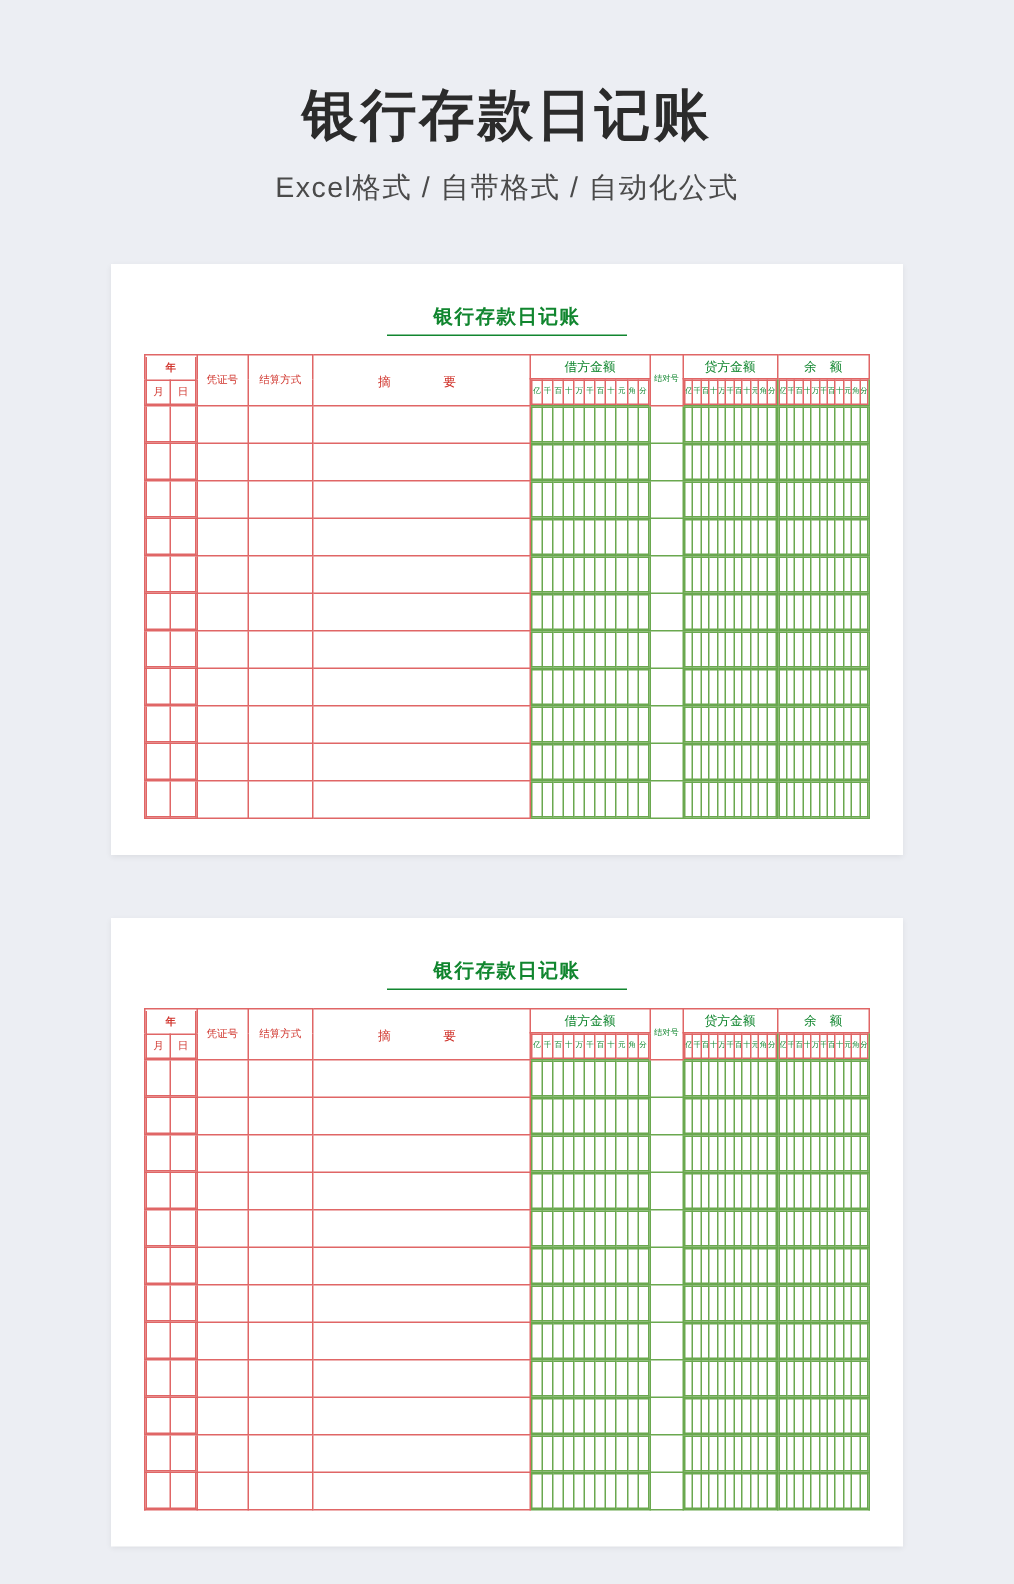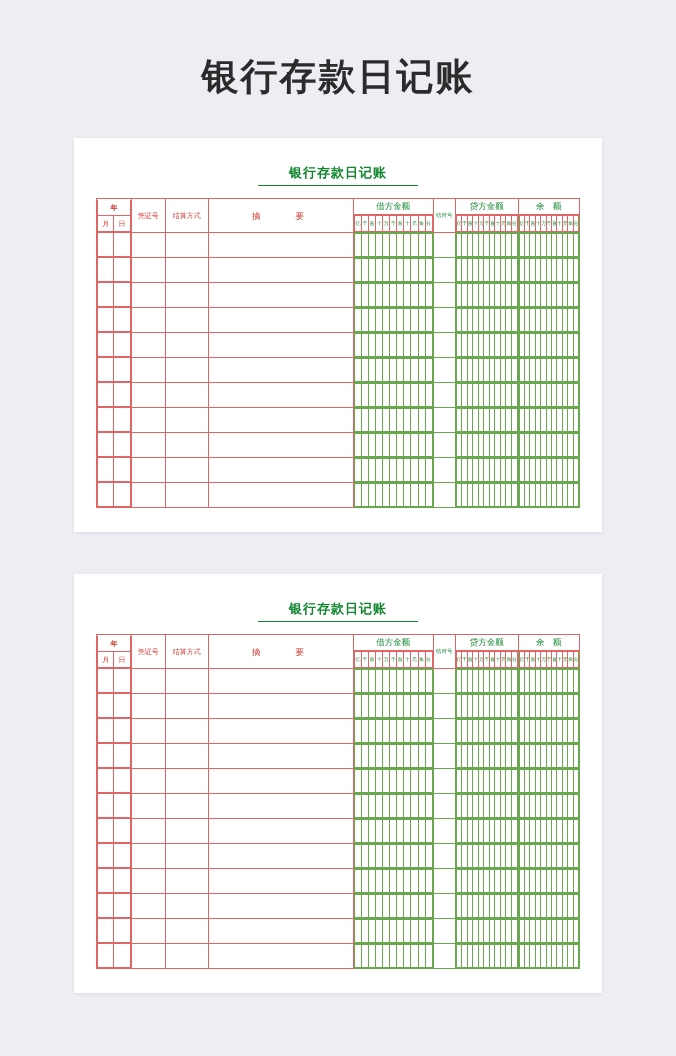--- a/index.html
+++ b/index.html
@@ -132,20 +132,21 @@
   .date-split td.left-half { border-right: 0.6px solid #e06666; }
   .abstract-hdr {
     letter-spacing: 6px;
   }
 </style>
 </head>
 <body>
 
 <div class="page-header">
   <h1 class="main-title">银行存款日记账</h1>
+  <p class="sub-title">Excel格式 / 自带格式 / 自动化公式</p>
 </div>
 
 <div class="sheet first">
   <div class="sheet-title">银行存款日记账</div>
   <table class="ledger">
     <colgroup>
       <col style="width:7.2%">
       <col style="width:7.0%">
       <col style="width:9.0%">
       <col style="width:30.0%">

